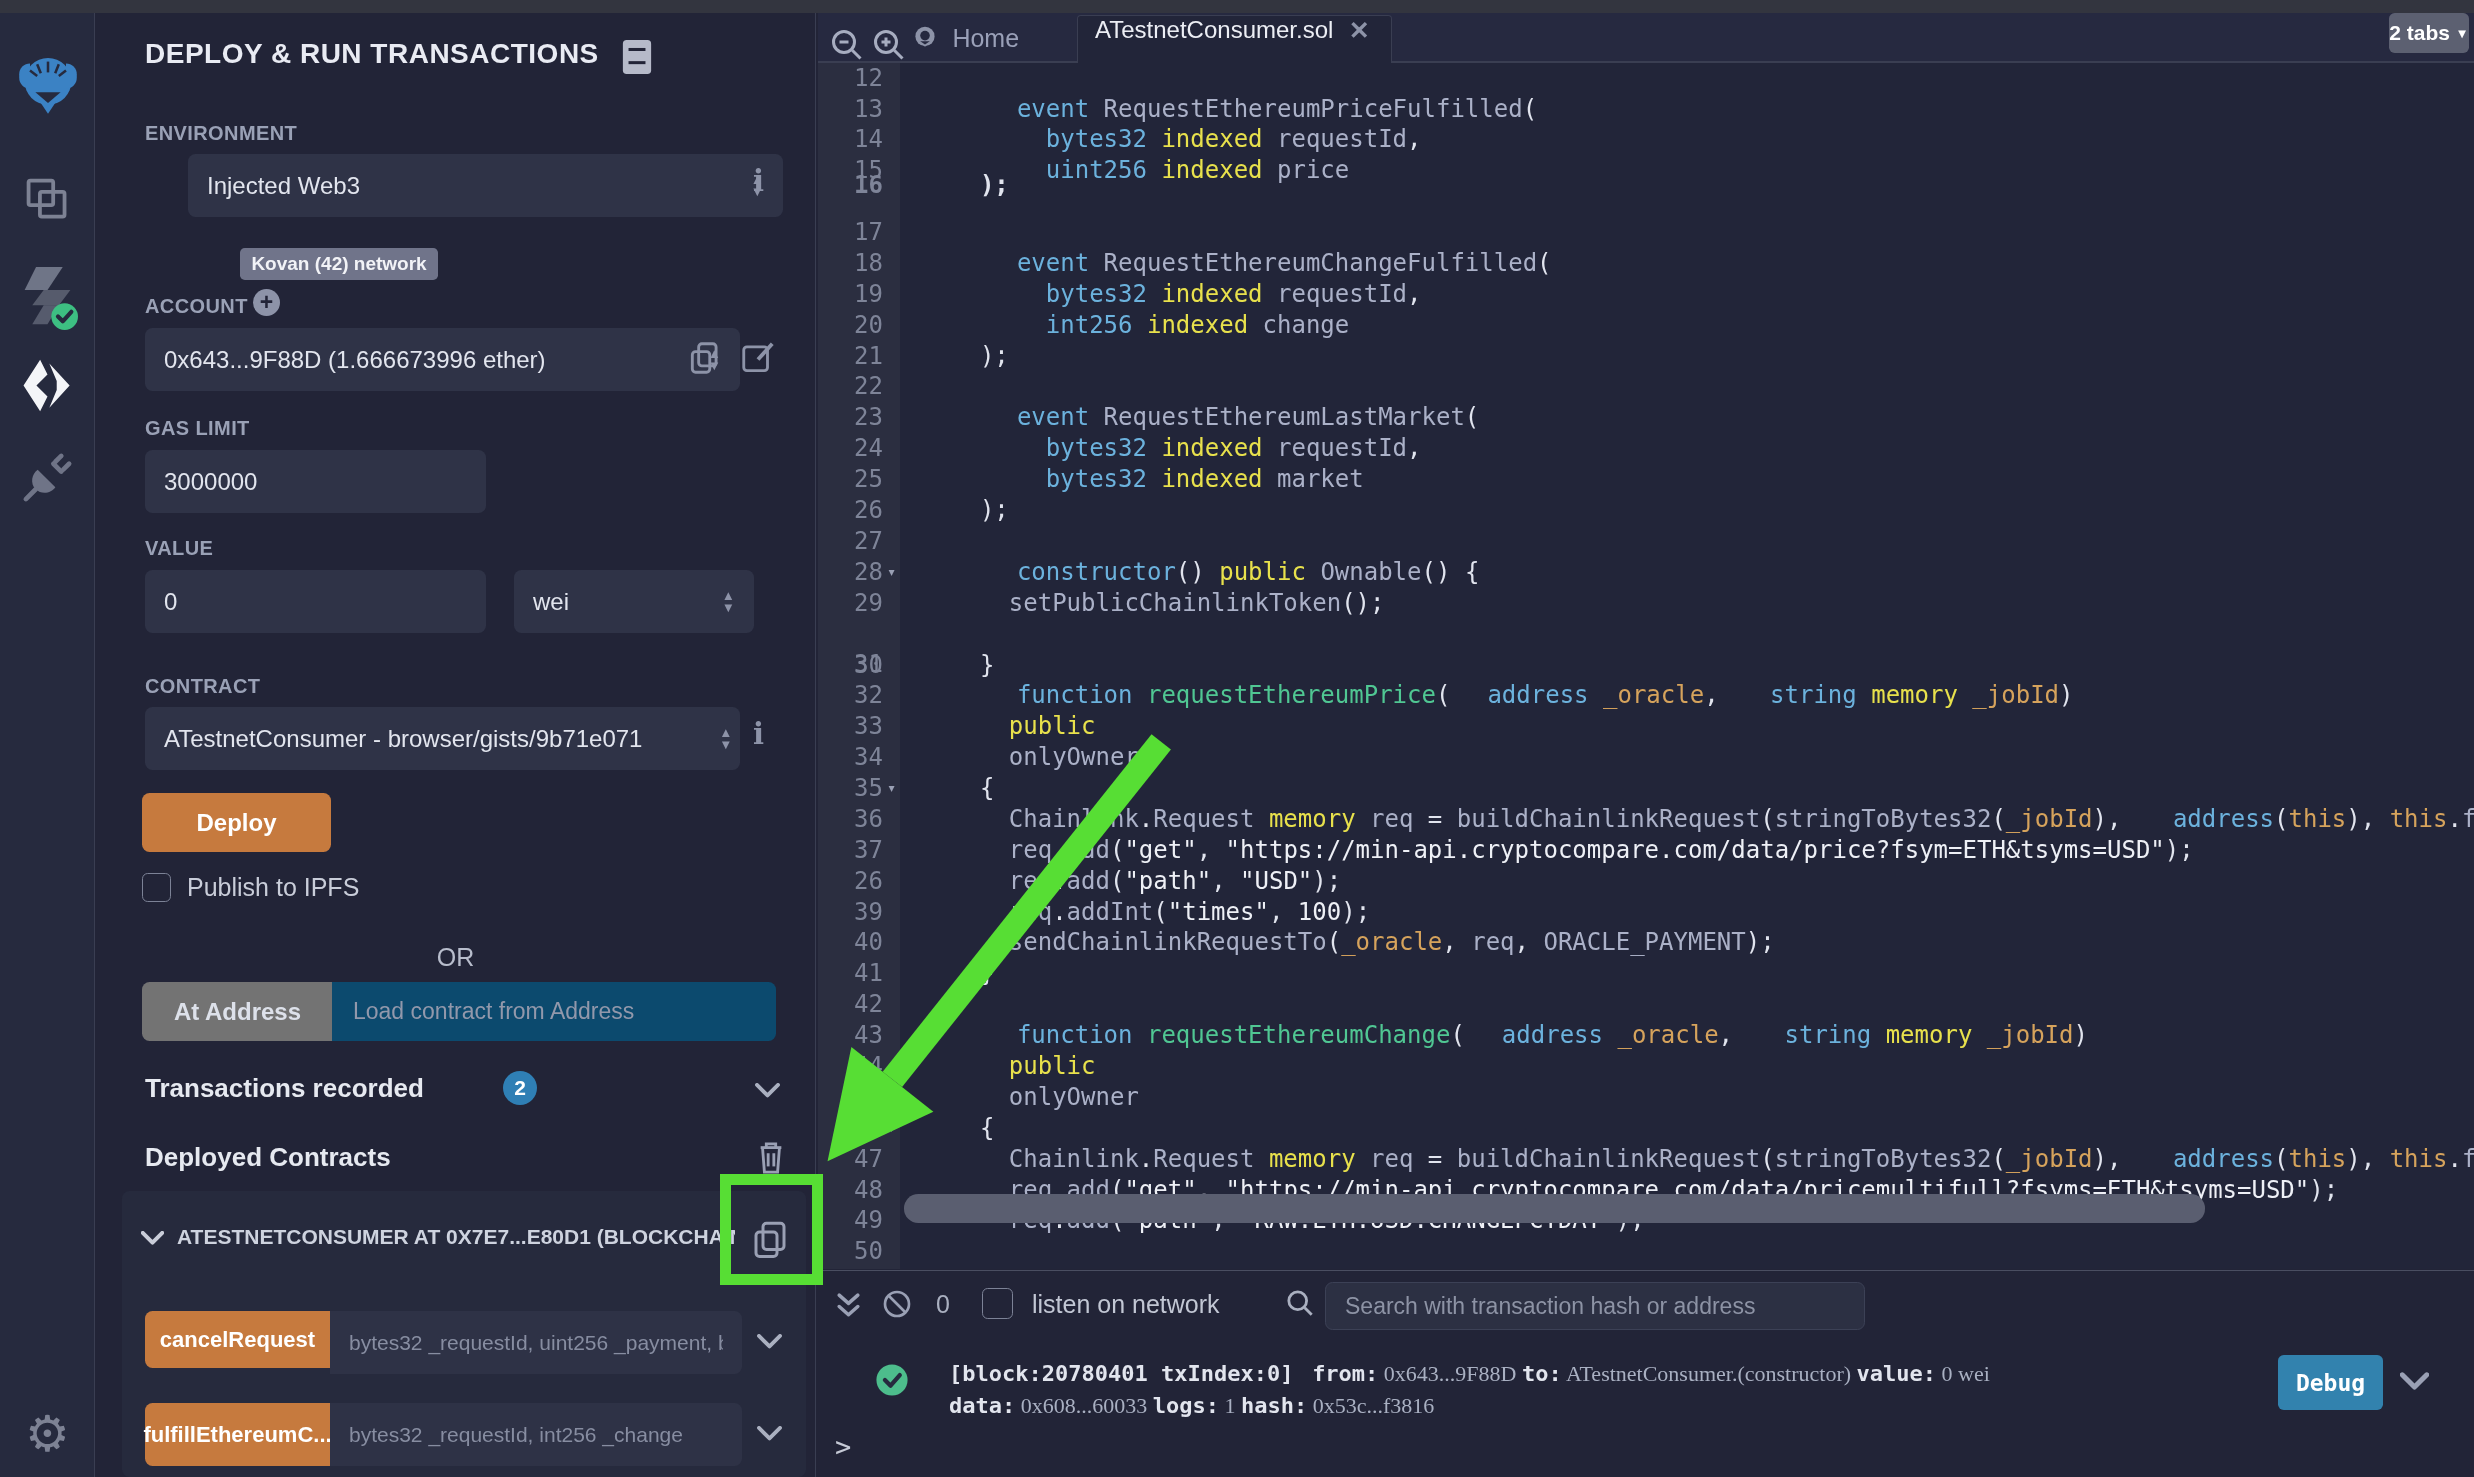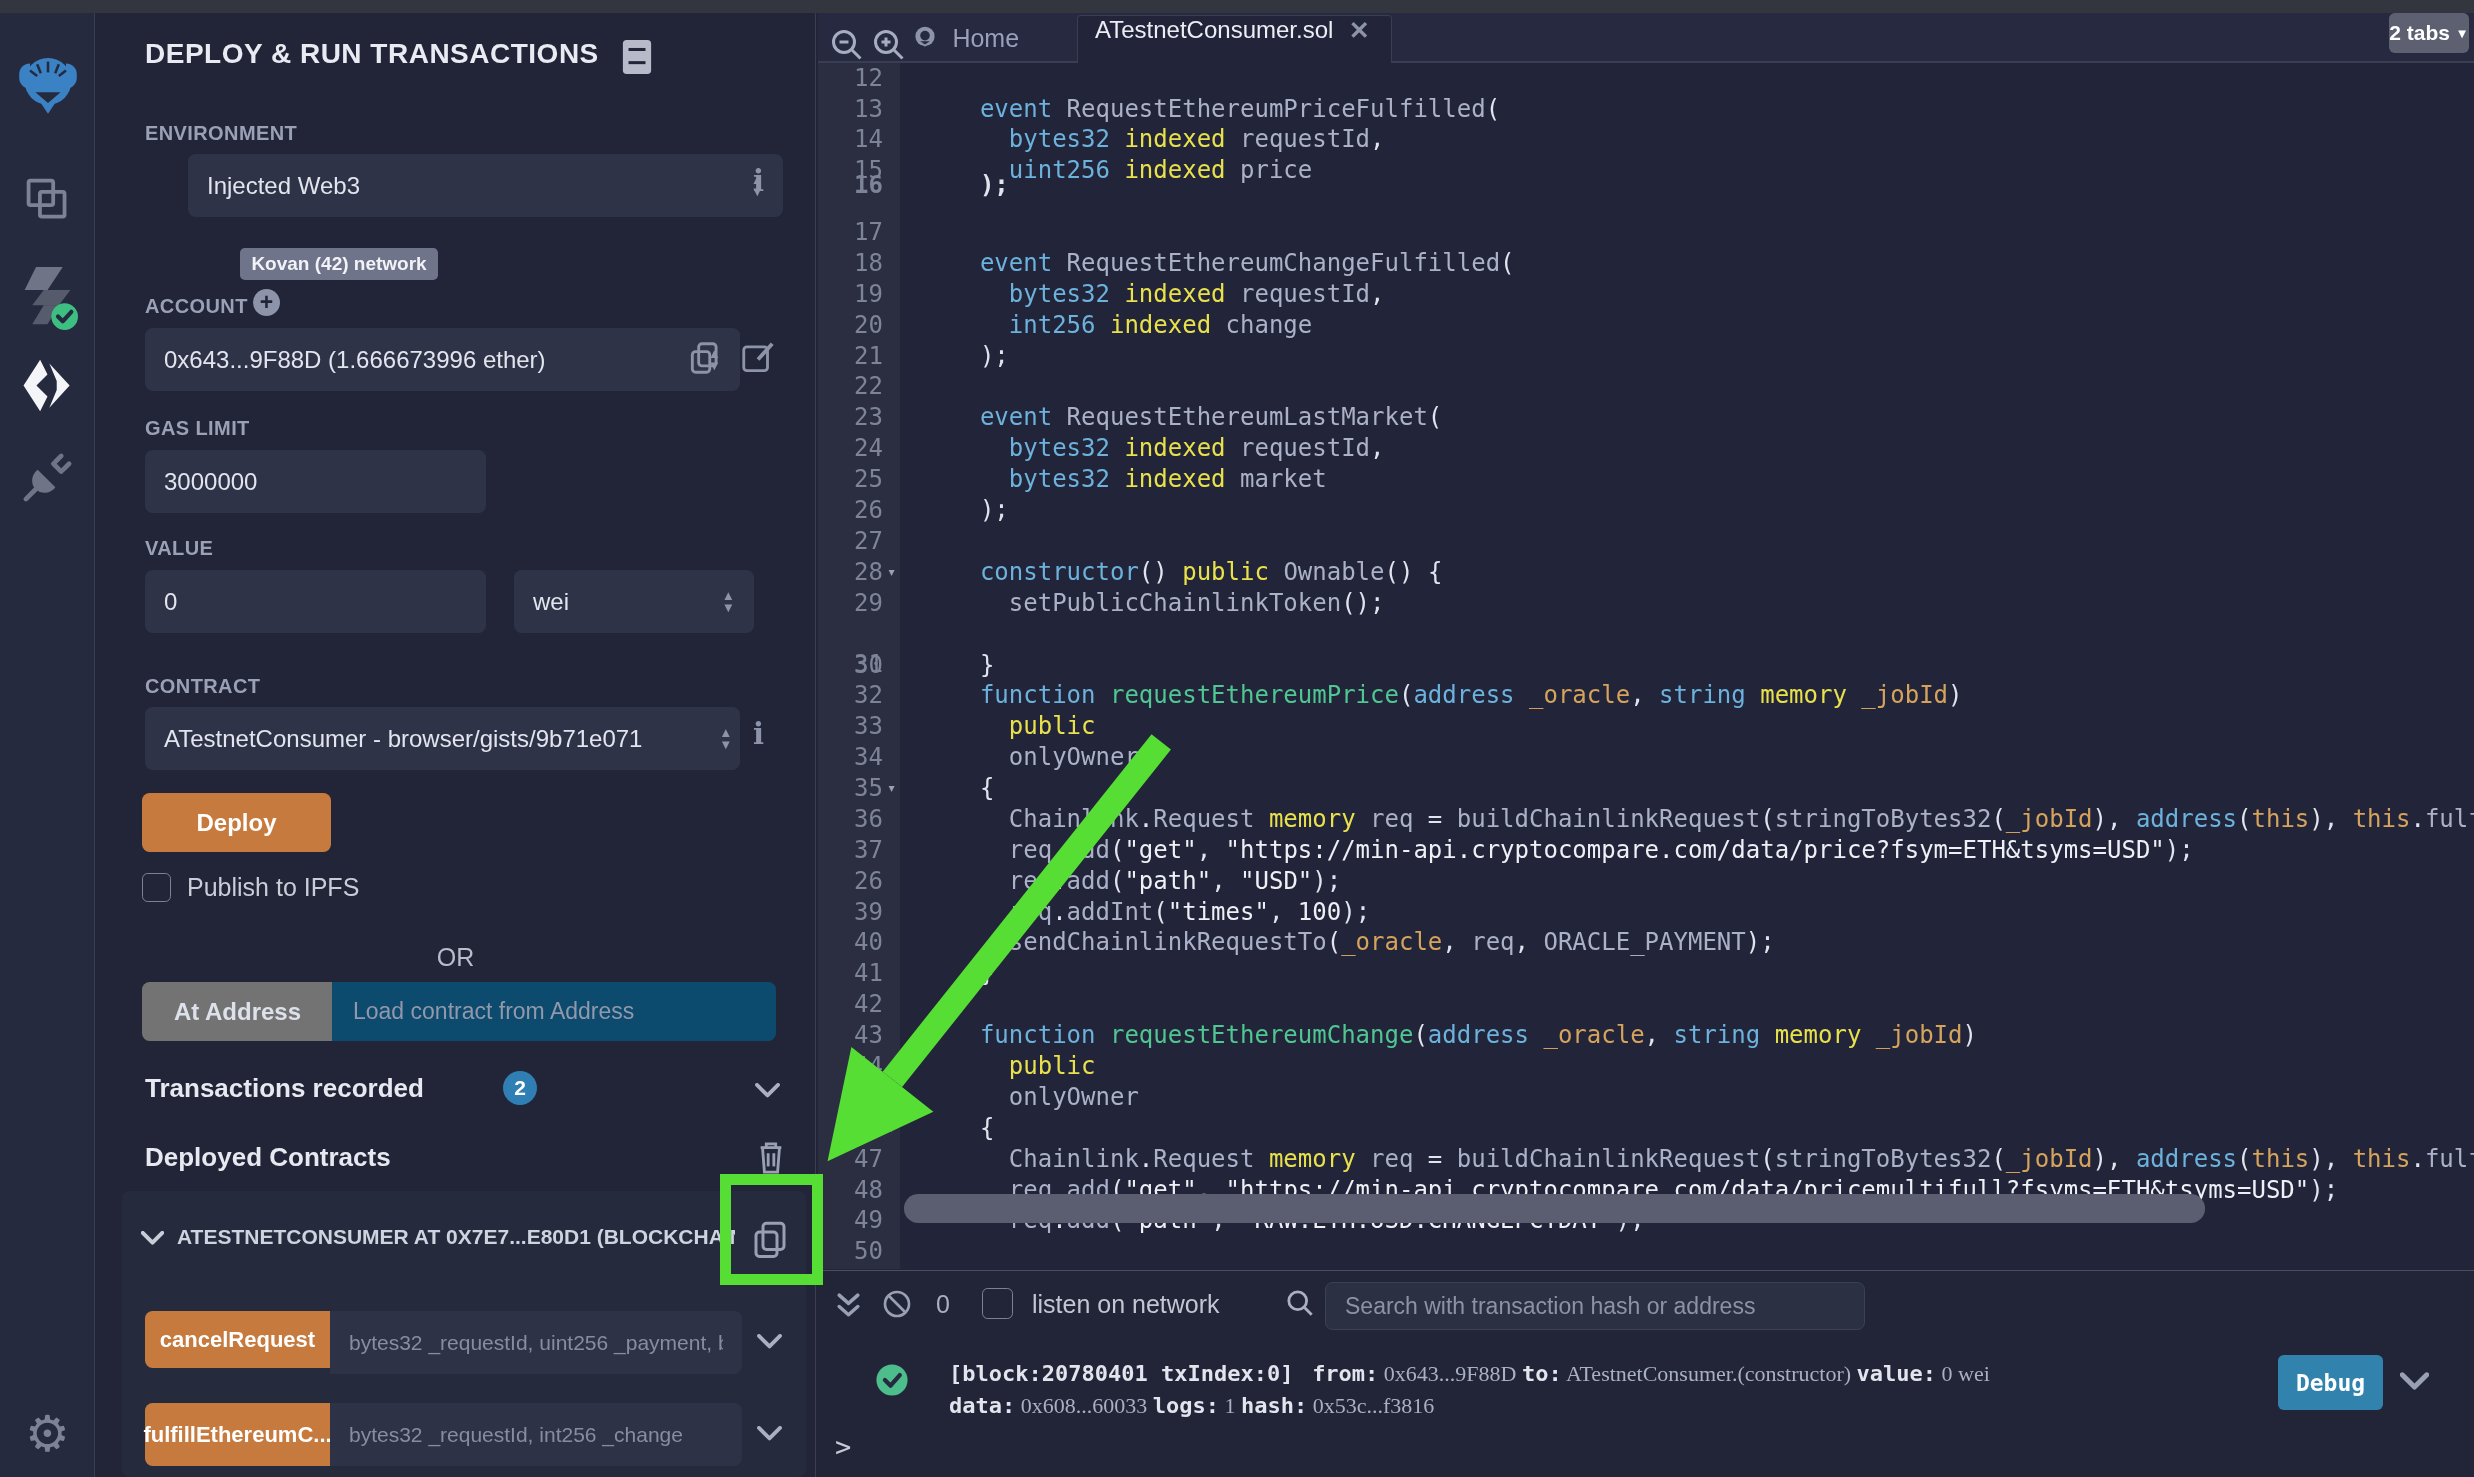--- a/index.html
+++ b/index.html
@@ -41,21 +41,21 @@
   .tab-label{font-size:24px;color:#ecEEf4;color:#eceef4;white-space:nowrap;}
   .tab-close{margin-left:15.3px;color:#8d93a8;font-size:25px;font-weight:700;cursor:pointer;}
   .tab-home{position:absolute;left:91px;top:0;height:50px;display:flex;align-items:center;gap:11.4px;color:#9aa0b8;font-size:25px;cursor:pointer;}
   .tabs-badge{position:absolute;left:1571px;top:0;width:80px;height:40px;background:#5c6071;border-radius:5.7px;color:#fff;font-size:21px;font-weight:700;display:flex;align-items:center;justify-content:center;gap:5.7px;cursor:pointer;}
   .gutter{position:absolute;left:0;top:50px;width:82px;height:1207px;background:#2b2e40;}
   .code-viewport{position:absolute;left:0;top:50px;width:1657px;height:1207px;overflow:hidden;}
   .code-row{position:absolute;left:0;width:1657px;height:31px;white-space:pre;font-family:"DejaVu Sans Mono",monospace;font-size:24px;line-height:31px;}
   .code-row .ln{position:absolute;left:0;width:65px;text-align:right;color:#7e8498;}
   .code-row .fold{position:absolute;left:69px;width:23px;color:#9aa0b4;font-size:15.3px;}
   .code-row .src{position:absolute;left:133px;white-space:pre;}
-  .tk-ws{color:#abb2c8;} .tk-kw{color:#6cb2dd;} .tk-mod{color:#e8e14c;}
+  .tk-ws{color:#abb2c8;} .tk-kw{color:#6cb2dd;margin-left:37px;} .tk-mod{color:#e8e14c;}
   .tk-fn{color:#50c793;} .tk-var{color:#d6a35c;} .tk-id{color:#abb1c8;}
   .tk-str{color:#eef0f6;} .tk-pn{color:#e1e4ee;} .tk-num{color:#eef0f6;}
   .hscroll{position:absolute;left:86px;top:1181px;width:1301px;height:29px;background:#5a5e70;border-radius:14.3px;cursor:pointer;}
   
   .terminal{left:818px;top:1270px;width:1657px;height:208px;background:#222437;border-top:1.9px solid #4a4e61;box-sizing:border-box;}
   .term-count{font-size:25px;color:#aab0c0;}
   .term-listen{font-size:25px;color:#c2c7d4;}
   .term-search{position:absolute;left:507px;top:11.4px;width:540px;height:48px;background:#2c3043;border:1px solid #3c4156;border-radius:7.6px;box-sizing:border-box;padding:0 19px;font-size:23px;color:#e2e5ee;font-family:"Liberation Sans",sans-serif;outline:none;}
   .term-search::placeholder{color:#8d93a5;}
   .logline{position:absolute;left:131px;font-family:"DejaVu Sans Mono",monospace;font-size:22px;white-space:pre;}

